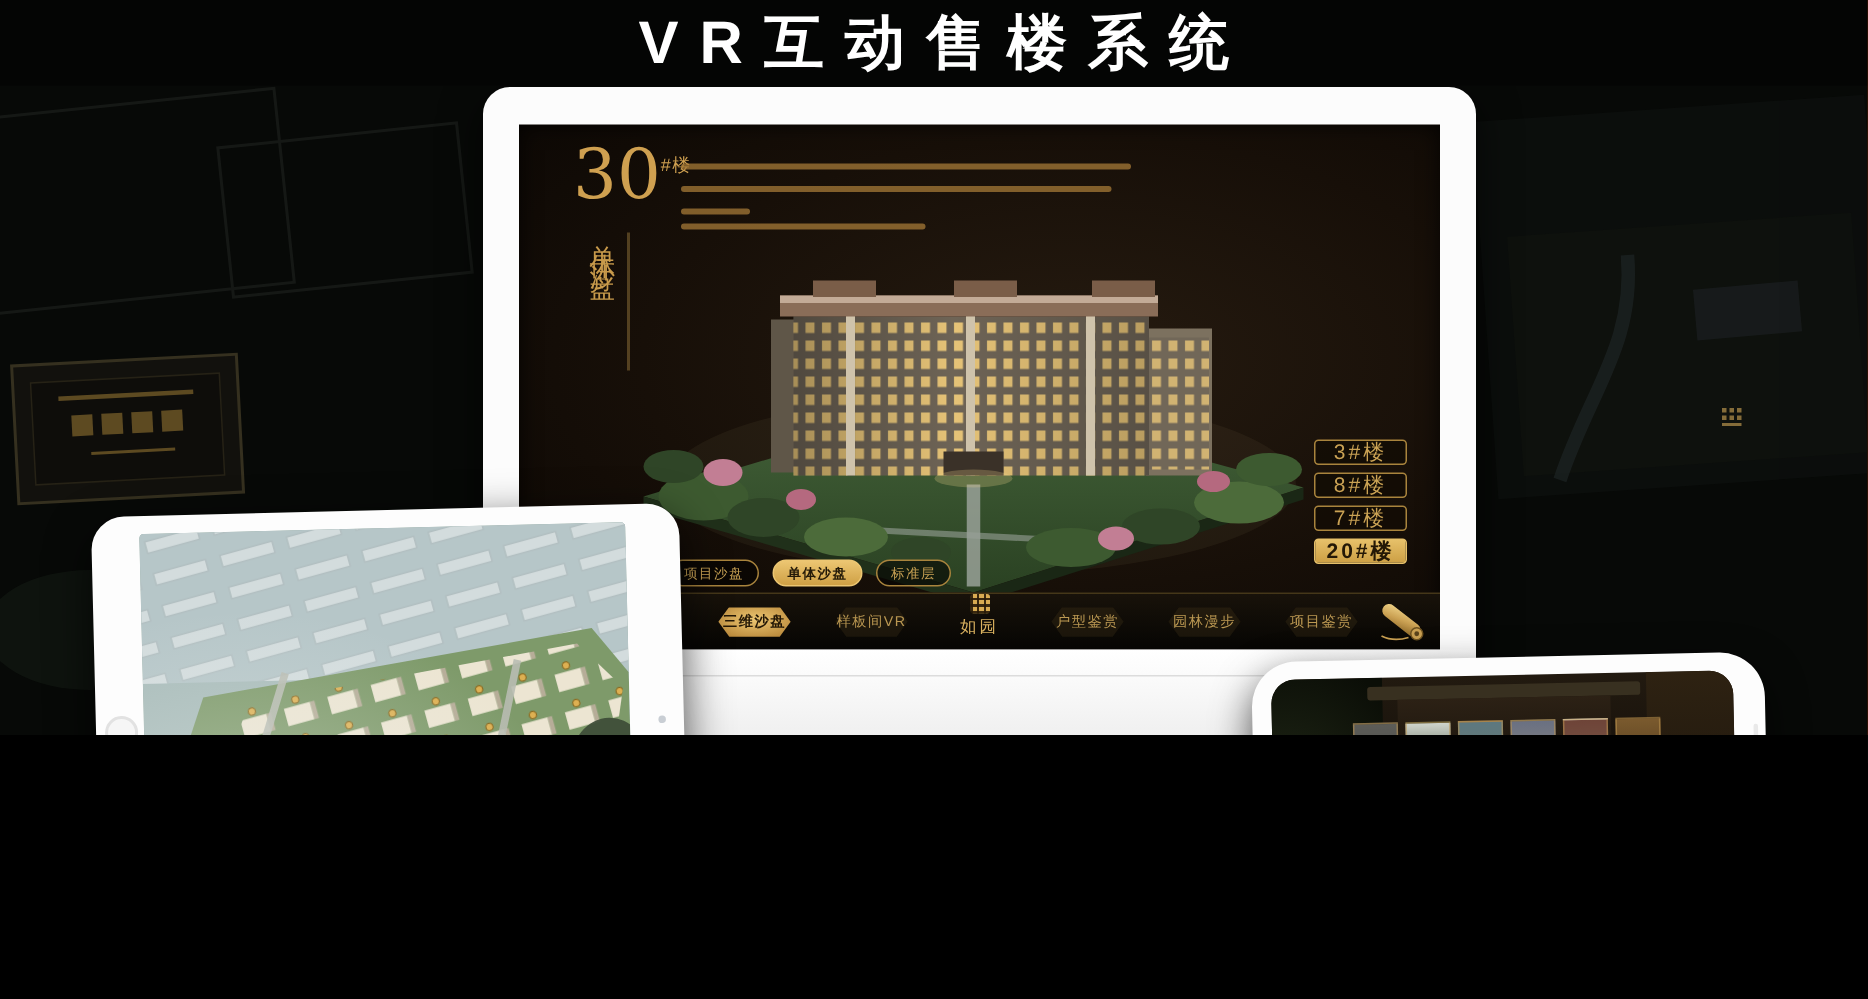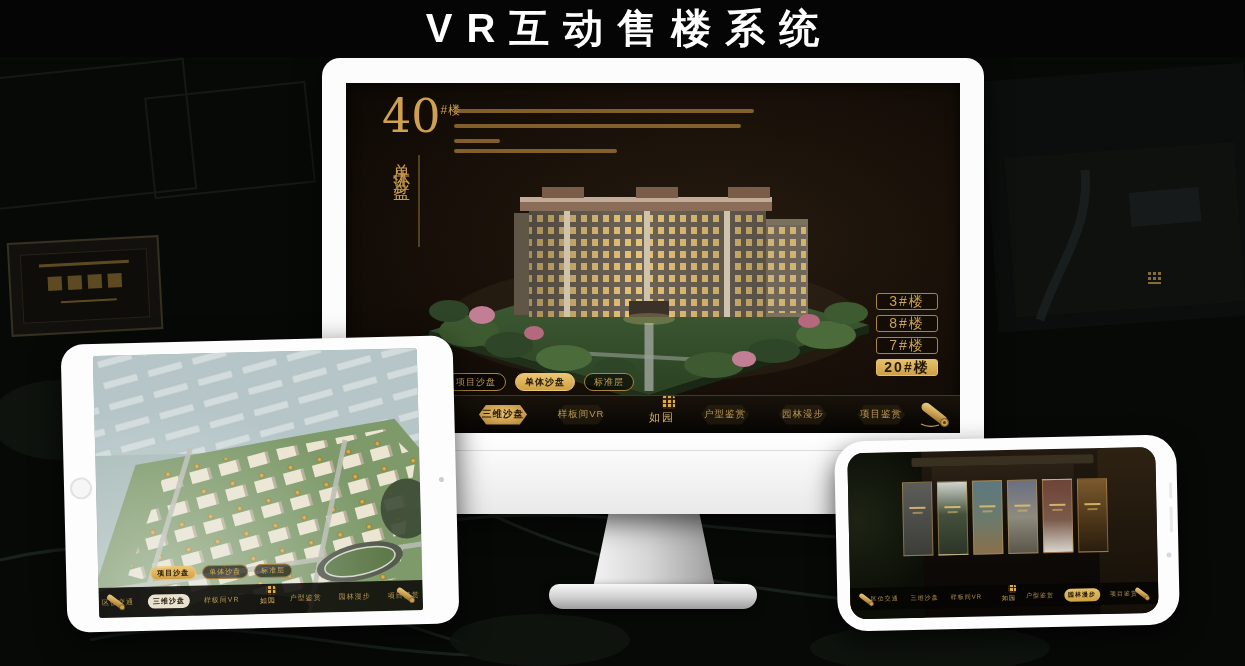--- a/index.html
+++ b/index.html
@@ -1,16 +1,16 @@
 <!DOCTYPE html>
 <html><head>
 <meta charset="utf-8">
 <style>
   html,body{margin:0;padding:0;background:#000;}
-  .stage{position:relative;width:1245px;height:666px;overflow:hidden;
+  .stage{position:relative;width:1245px;height:490px;overflow:hidden;
          background:#c2410c;font-family:"Liberation Sans",sans-serif;}
   
   .title-band{position:absolute;left:0;top:0;width:100%;height:57px;background:#040504;
               display:flex;align-items:center;justify-content:center;z-index:6;}
   .title-band .t{color:#fff;font-size:40px;font-weight:bold;letter-spacing:14px;text-indent:14px;}
   
   .bgsvg{position:absolute;left:0;top:0;z-index:0;}
   
   .stand-neck{position:absolute;left:593px;top:512px;width:122px;height:76px;z-index:1;
     background:linear-gradient(90deg,#f2f2f2,#d6d6d6 45%,#aeaeae 85%,#9a9a9a);
@@ -55,21 +55,21 @@
   .mnav{position:absolute;left:0;right:0;bottom:0;height:37px;
     background:linear-gradient(180deg,#18120a,#060503);
     border-top:1px solid rgba(190,150,70,.35);
     display:flex;align-items:center;justify-content:center;gap:22px;}
   .mnav-item{position:relative;width:56px;height:20px;display:flex;align-items:center;justify-content:center;}
   .mnav-item .emb{position:absolute;inset:0;background:rgba(120,95,45,.16);
     clip-path:polygon(7% 50%,20% 0,80% 0,93% 50%,80% 100%,20% 100%);}
   .mnav-item .lbl{position:relative;z-index:1;font-size:9.5px;letter-spacing:1px;color:#bb9852;white-space:nowrap;}
   .mnav-item.sel .emb{background:radial-gradient(ellipse at 50% 40%,#ecc672,#b9883a 80%);}
   .mnav-item.sel .lbl{color:#241806;font-weight:bold;}
-  .logo{display:flex;flex-direction:column;align-items:flex-end;margin-top:-9px;width:44px;}
+  .logo{display:flex;flex-direction:column;align-items:center;margin-top:-9px;width:44px;}
   .seal{width:13px;height:13px;border-radius:2px;background:#d8ab52;
     background-image:repeating-linear-gradient(0deg,rgba(40,26,8,.9) 0 1.5px,transparent 1.5px 4.5px),
                      repeating-linear-gradient(90deg,rgba(40,26,8,.9) 0 1.5px,transparent 1.5px 4.5px);}
   .logo .ltxt{font-size:11px;color:#d8b05e;letter-spacing:2px;margin-top:1px;white-space:nowrap;}
   .scroll-abs{position:absolute;right:8px;bottom:3px;}
   
   .tablet{position:absolute;left:64px;top:340px;width:392px;height:288px;z-index:4;
     transform:rotate(-1.4deg);background:#fdfdfd;border-radius:22px;
     box-shadow:0 10px 30px rgba(0,0,0,.7);}
   .home-btn{position:absolute;left:6px;top:50%;transform:translateY(-50%);width:18px;height:18px;
@@ -180,21 +180,21 @@
     <div class="t">VR互动售楼系统</div>
   </div>
 
   <div class="stand-neck"></div>
   <div class="stand-base"></div>
 
   <div class="monitor">
     <div class="mscreen">
 
       <div class="unit-title">
-        <span class="unit-num">40</span><span class="unit-suffix">#楼</span>
+        <span class="unit-num">30</span><span class="unit-suffix">#楼</span>
       </div>
       <div class="unit-sub">单体沙盘</div>
       <div class="unit-rule"></div>
 
       <div class="para">
         <div class="ln" style="width:300px"></div>
         <div class="ln" style="width:287px"></div>
         <div class="ln" style="width:46px;margin-bottom:6px"></div>
         <div class="ln" style="width:163px"></div>
       </div>

